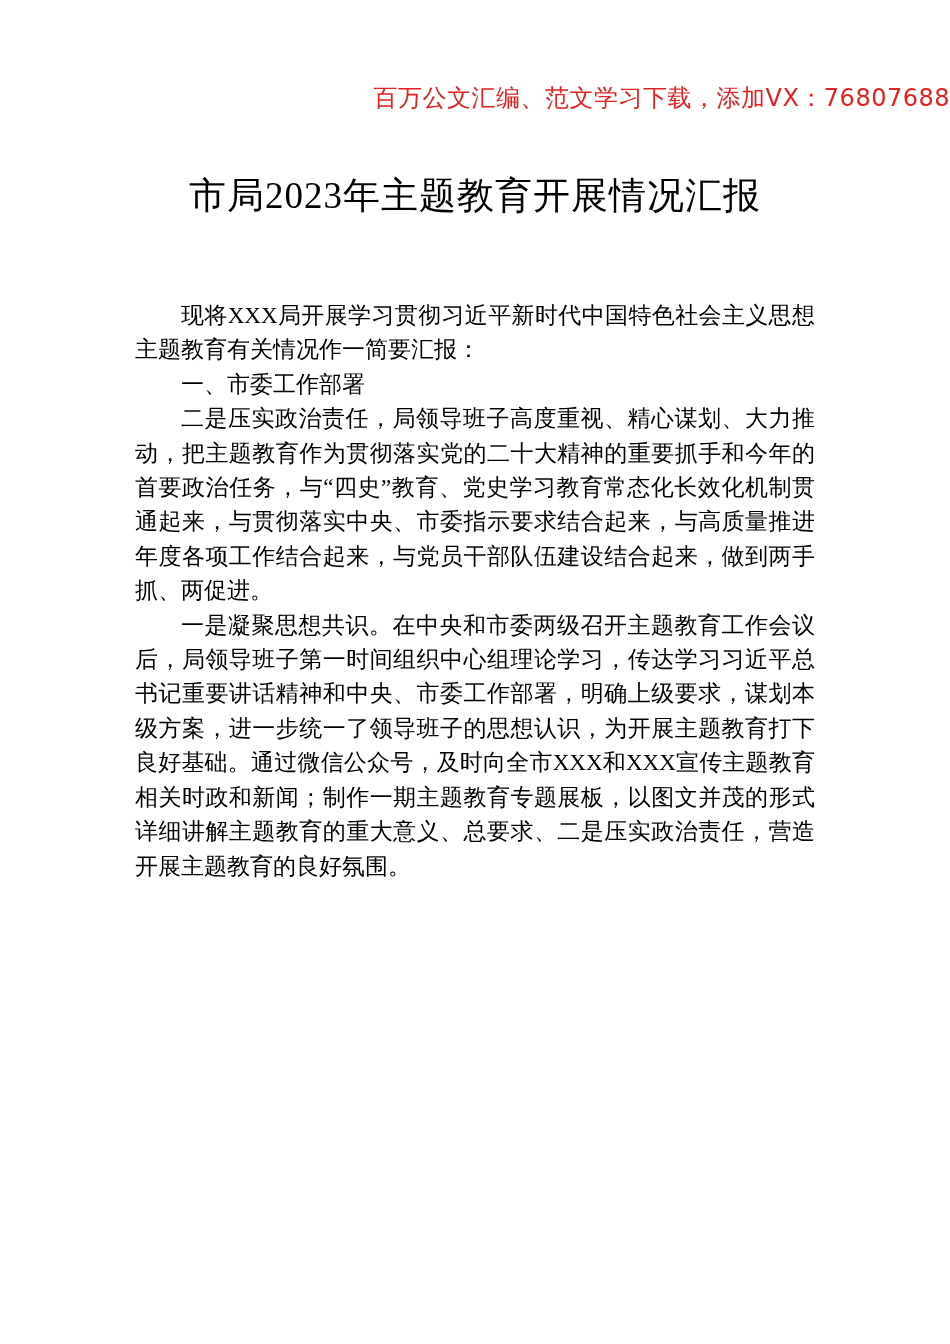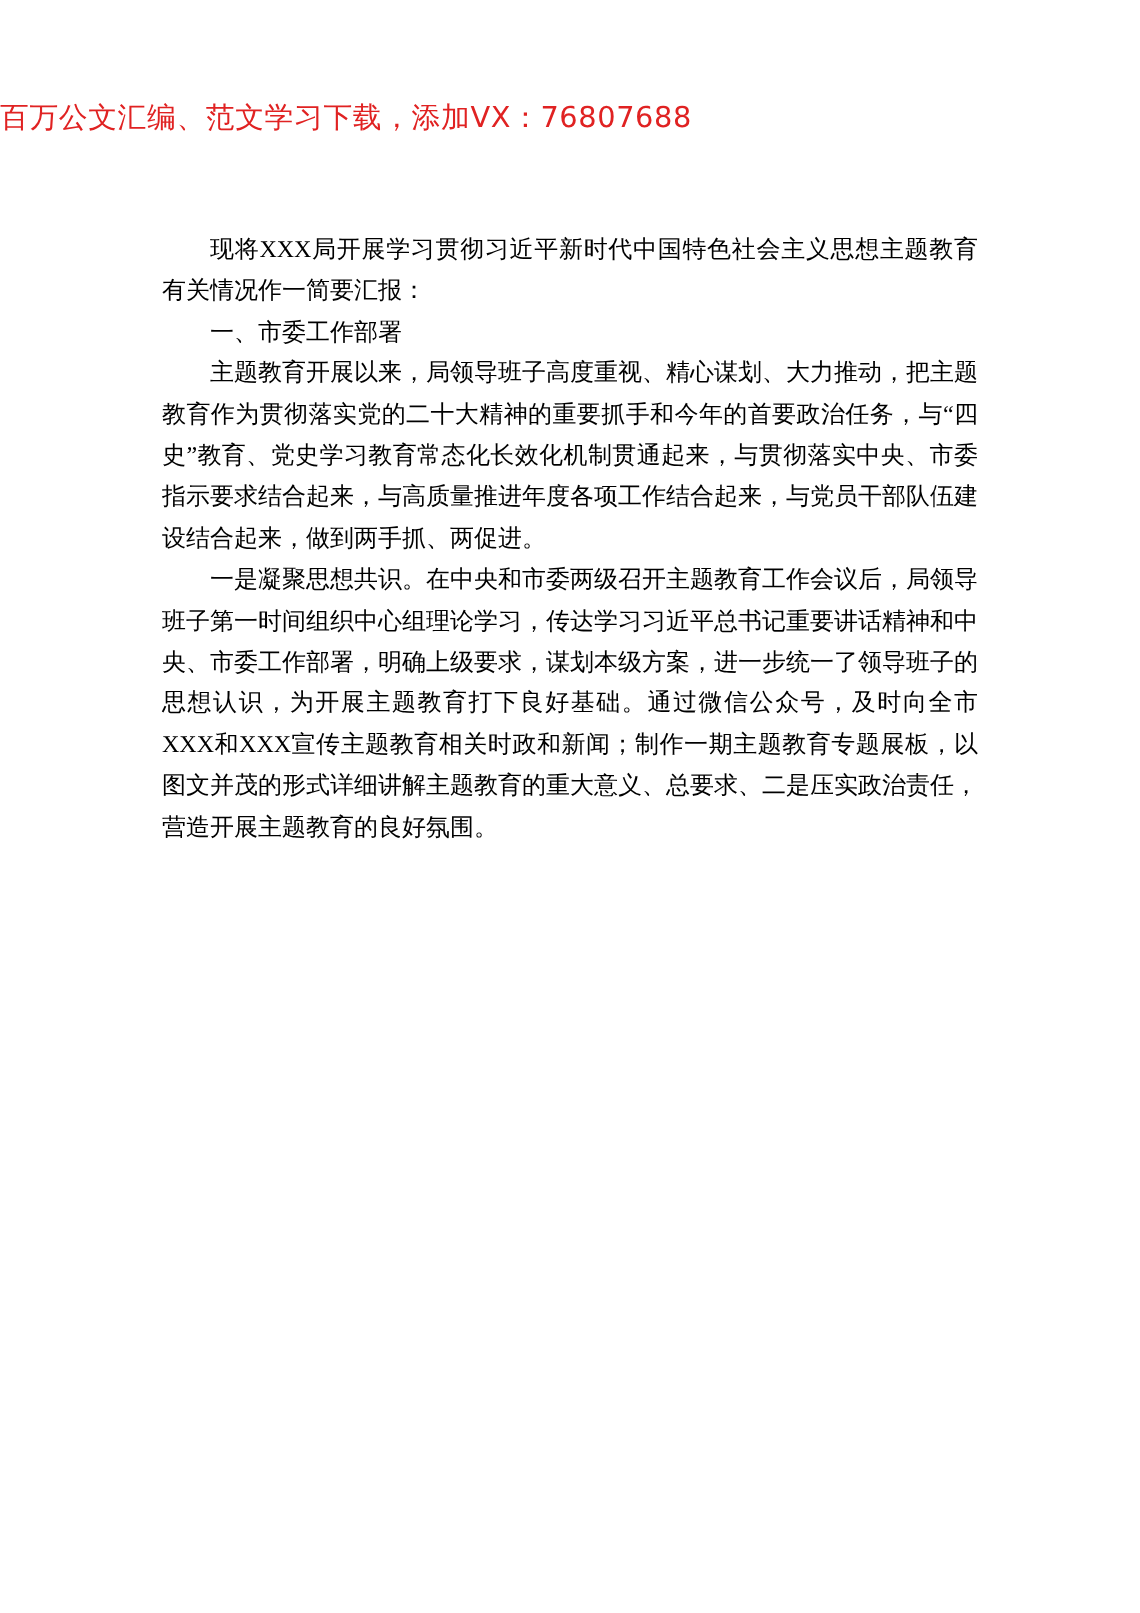--- a/index.html
+++ b/index.html
@@ -15,58 +15,59 @@
     color: #000000;
   }
   .page {
     width: 950px;
     height: 1344px;
     background: #ffffff;
     box-sizing: border-box;
   }
   .notice {
     padding-top: 84px;
-    text-align: left;
+    text-align: right;
     font-family: "DejaVu Sans", "Liberation Sans", sans-serif;
     font-size: 24px;
     line-height: 28px;
     color: #e02222;
     letter-spacing: 0.5px;
   }
   .doc-title {
     margin-top: 60px;
     text-align: center;
     font-size: 37px;
     line-height: 48px;
     font-weight: 500;
     color: #000000;
     letter-spacing: 1px;
   }
   .content {
     width: 680px;
     margin: 79px auto 0 auto;
-    font-size: 20px;
+    font-size: 23px;
     line-height: 34.4px;
     text-align: justify;
     text-justify: inter-ideograph;
   }
   .content p {
     margin: 0;
     padding: 0;
     text-indent: 2em;
   }
 </style>
 </head>
 <body>
 
 <div class="page" style="background: rgb(255, 255, 255);">
 
   <div class="notice" style="color: rgb(224, 34, 34);">百万公文汇编、范文学习下载，添加VX：76807688</div>
 
+  <h1 class="doc-title">市局2023年主题教育开展情况汇报</h1>
 
   <div class="content" style="color: rgb(0, 0, 0);">
     <p>现将XXX局开展学习贯彻习近平新时代中国特色社会主义思想主题教育有关情况作一简要汇报：</p>
     <p>一、市委工作部署</p>
-    <p>主题教育开展以来，局领导班子高度重视、精心谋划、大力推动，把主题教育作为贯彻落实党的二十大精神的重要抓手和今年的首要政治任务，与“四史”教育、党史学习教育常态化长效化机制贯通起来，与贯彻落实中央、市委指示要求结合起来，与高质量推进年度各项工作结合起来，与党员干部队伍建设结合起来，做到两手抓、两促进。</p>
+    <p>二是压实政治责任，局领导班子高度重视、精心谋划、大力推动，把主题教育作为贯彻落实党的二十大精神的重要抓手和今年的首要政治任务，与“四史”教育、党史学习教育常态化长效化机制贯通起来，与贯彻落实中央、市委指示要求结合起来，与高质量推进年度各项工作结合起来，与党员干部队伍建设结合起来，做到两手抓、两促进。</p>
     <p>一是凝聚思想共识。在中央和市委两级召开主题教育工作会议后，局领导班子第一时间组织中心组理论学习，传达学习习近平总书记重要讲话精神和中央、市委工作部署，明确上级要求，谋划本级方案，进一步统一了领导班子的思想认识，为开展主题教育打下良好基础。通过微信公众号，及时向全市XXX和XXX宣传主题教育相关时政和新闻；制作一期主题教育专题展板，以图文并茂的形式详细讲解主题教育的重大意义、总要求、二是压实政治责任，营造开展主题教育的良好氛围。</p>
   </div>
 
 </div>
 
 </body></html>

